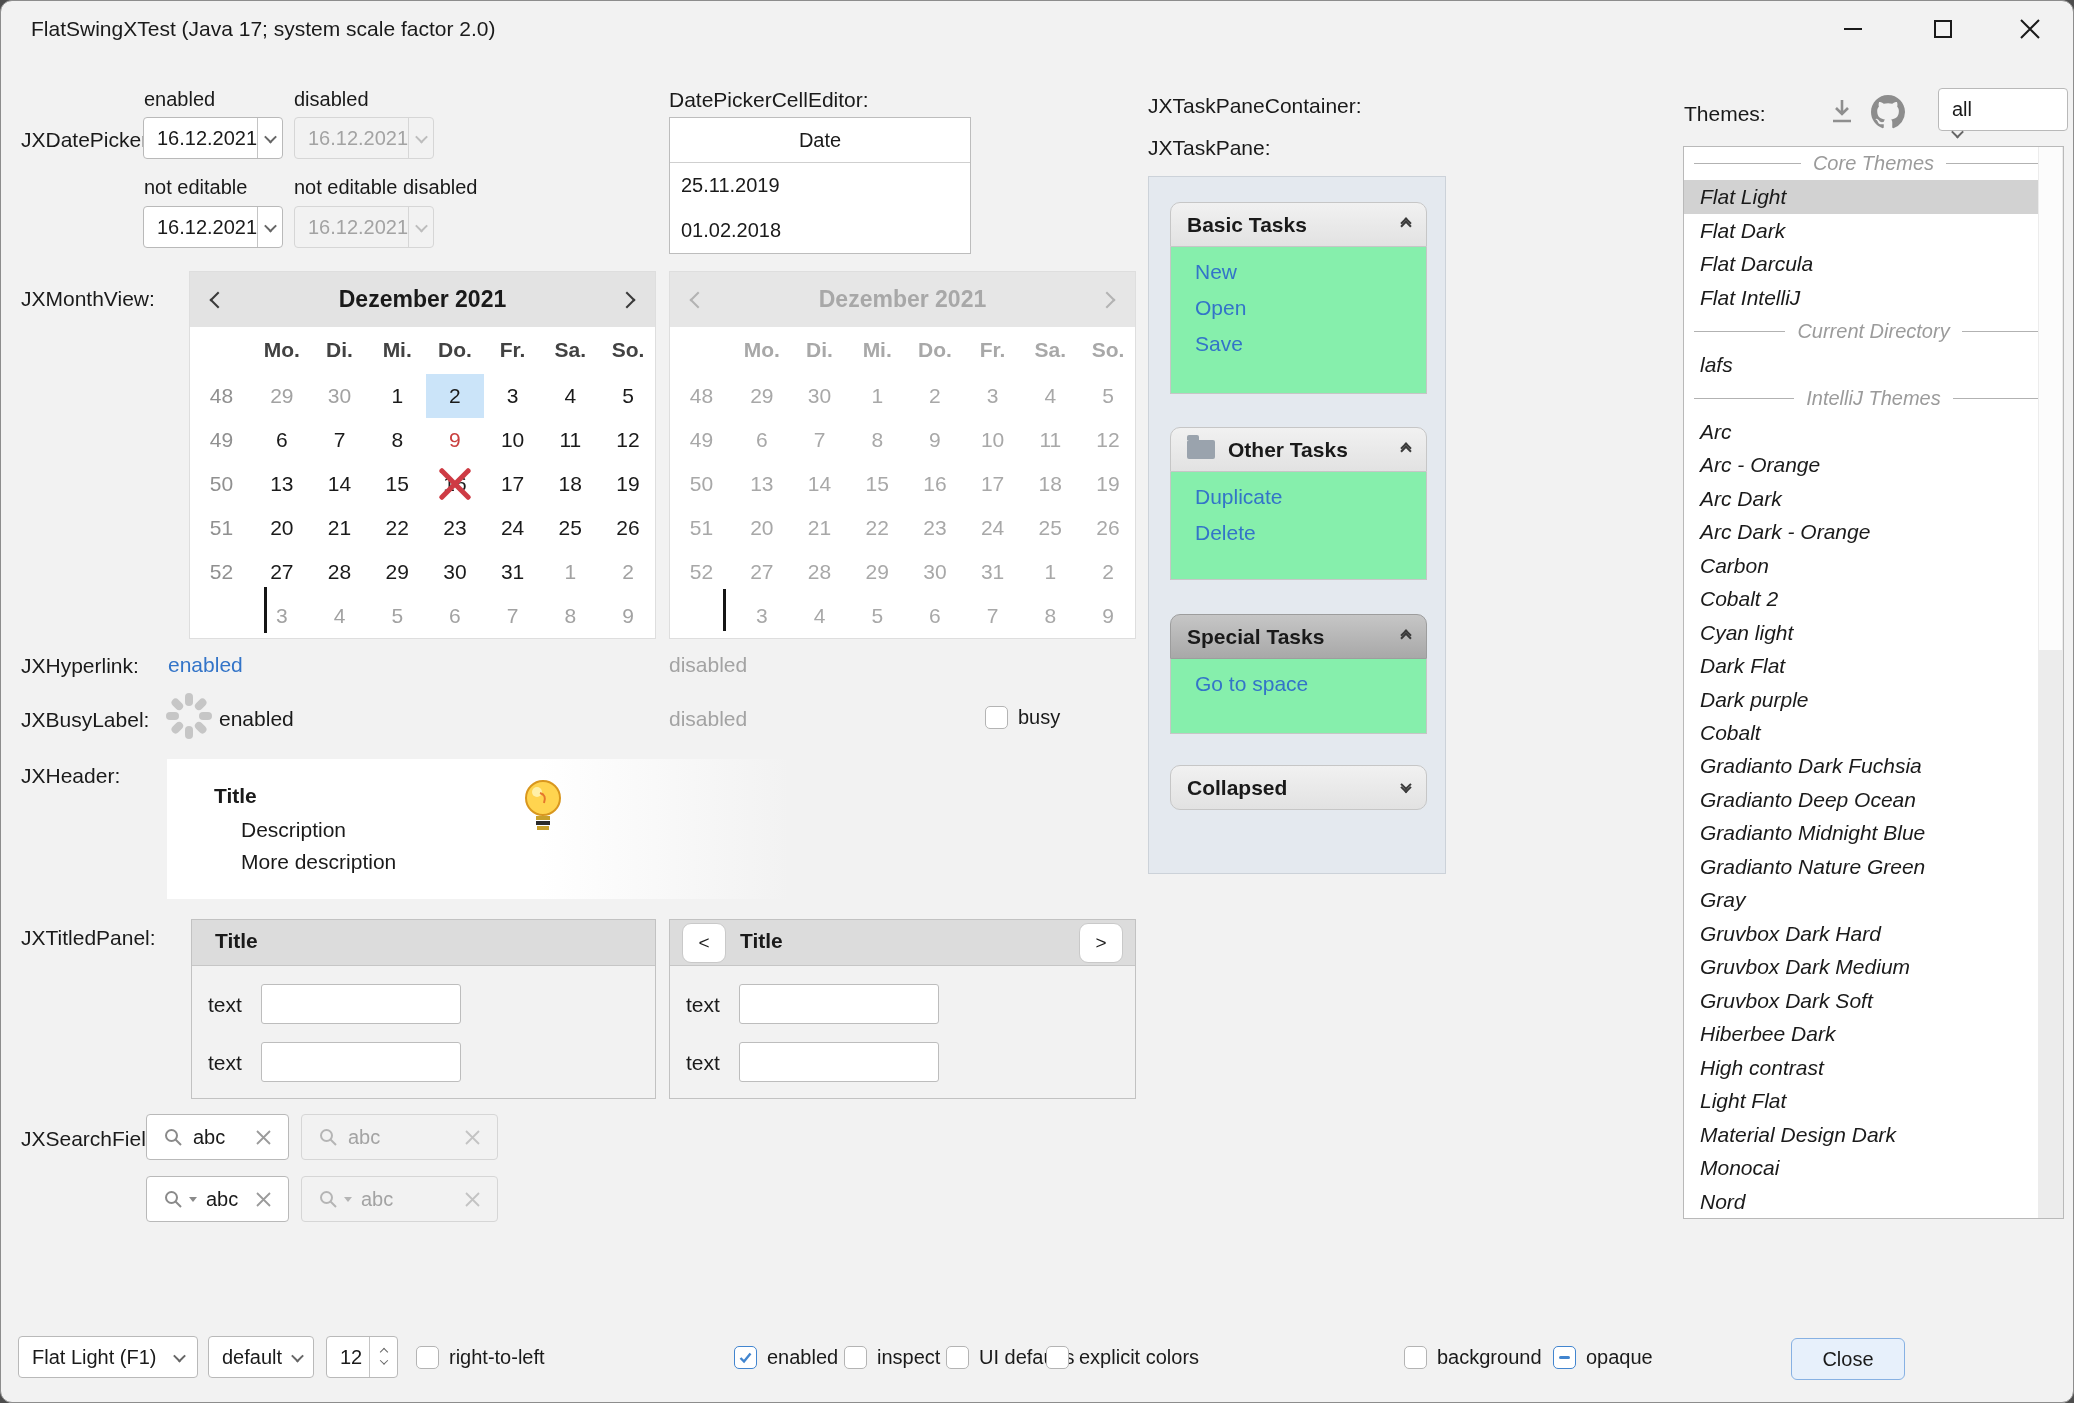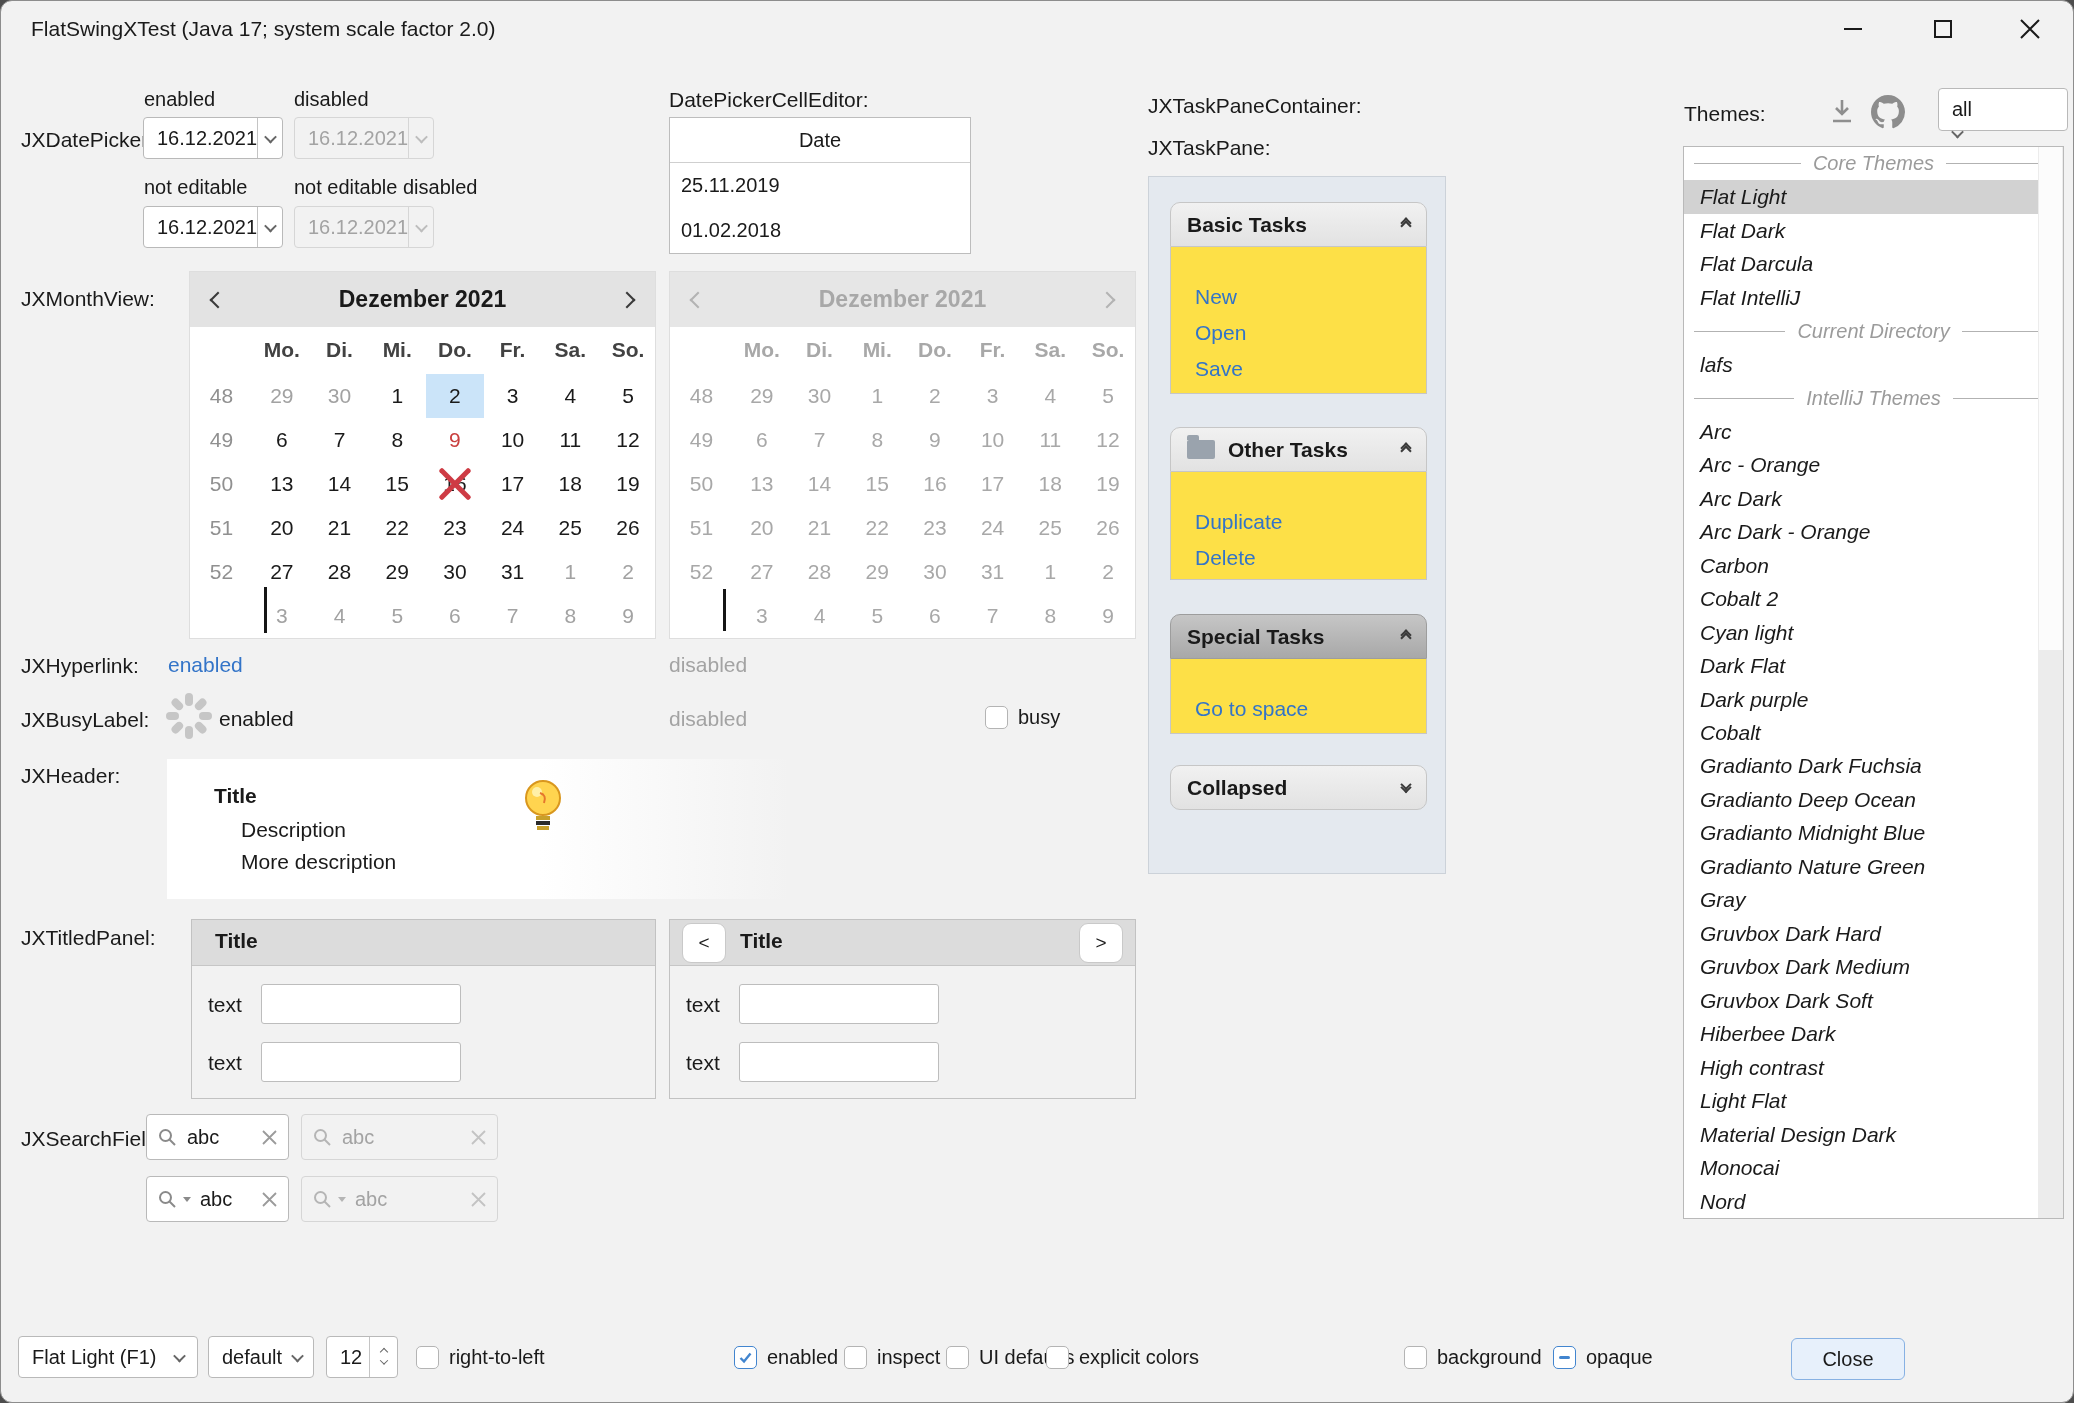--- a/index.html
+++ b/index.html
@@ -67,35 +67,35 @@
   .jxheader .h-more{position:absolute;left:74px;top:91px;font-size:21px;}
   
   .tpanel{border:1px solid #c2c2c2;background:#f2f2f2;}
   .tp-head{position:absolute;left:0;top:0;right:0;height:46px;background:#dcdcdc;border-bottom:1px solid #c6c6c6;}
   .tp-title{position:absolute;top:9px;font-size:21px;font-weight:bold;}
   .tp-btn{position:absolute;top:3px;width:44px;height:40px;background:#fff;border:1px solid #c9c9c9;border-radius:9px;
     display:flex;align-items:center;justify-content:center;font-size:19px;cursor:pointer;}
   .tp-lbl{position:absolute;font-size:21px;}
   .tp-input{position:absolute;width:200px;height:40px;background:#fff;border:1px solid #bdbdbd;border-radius:3px;}
   
-  .search{position:absolute;height:46px;display:flex;align-items:center;gap:9px;padding:0 10px;background:#fff;border:1px solid #b9b9b9;border-radius:4px;}
+  .search{position:absolute;height:46px;display:flex;align-items:center;gap:9px;padding:0 16px;background:#fff;border:1px solid #b9b9b9;border-radius:4px;}
   .search .s-text{flex:1;font-size:20px;}
   .search.off{background:#f2f2f2;border-color:#d6d6d6;}
   .search.off .s-text{color:#a3a3a3;}
   .s-dd{width:0;height:0;border-left:4px solid transparent;border-right:4px solid transparent;border-top:5px solid #8a8a8a;margin-left:-4px;}
   
   .tpc-container{background:#e4e9ef;border:1px solid #ccd2d9;}
   .tph{position:absolute;left:21px;width:257px;height:45px;background:linear-gradient(#f1f1f1,#e2e2e2);
     border:1px solid #c6c6c6;border-radius:10px 10px 0 0;display:flex;align-items:center;padding:0 16px;cursor:pointer;}
   .tph.special{background:linear-gradient(#c6c6c6,#a8a8a8);border-color:#9d9d9d;}
   .tph.round{border-radius:10px;}
   .tph .t{font-size:21px;font-weight:bold;flex:1;}
   .dblchev{display:flex;flex-direction:column;align-items:center;}
   .dblchev .chev{width:8px;height:8px;border-color:#3a3a3a;margin:-2.5px 0;}
-  .tpb{position:absolute;left:21px;width:257px;background:#fde047;border:1px solid #c6c6c6;border-top:none;padding:39px 0 0 24px;}
+  .tpb{position:absolute;left:21px;width:257px;background:#86efac;border:1px solid #c6c6c6;border-top:none;padding:14px 0 0 24px;}
   .tpb .link{display:block;margin-bottom:14px;line-height:22px;}
   .foldericon{position:relative;width:28px;height:19px;background:#9aa3ad;border-radius:2px;margin-right:13px;}
   .foldericon::before{content:"";position:absolute;left:0;top:-5px;width:12px;height:5px;background:#9aa3ad;border-radius:2px 2px 0 0;}
   
   .combo{display:flex;background:#fff;border:1px solid #b9b9b9;border-radius:4px;cursor:pointer;}
   .combo .c-text{flex:1;font-size:20px;line-height:40px;padding-left:13px;white-space:nowrap;}
   .combo .c-btn{width:36px;display:flex;align-items:center;justify-content:center;}
   .themelist{background:#fff;border:1px solid #b9b9b9;overflow:hidden;}
   .tl-item{height:33.47px;line-height:33.47px;font-size:21px;padding-left:16px;cursor:pointer;white-space:nowrap;}
   .tl-item.selected{background:#d2d2d2;}

